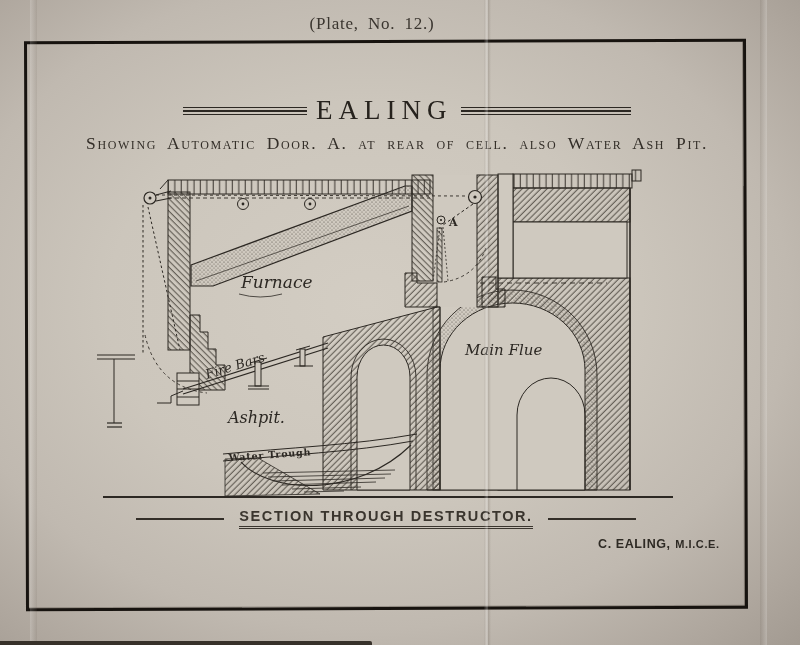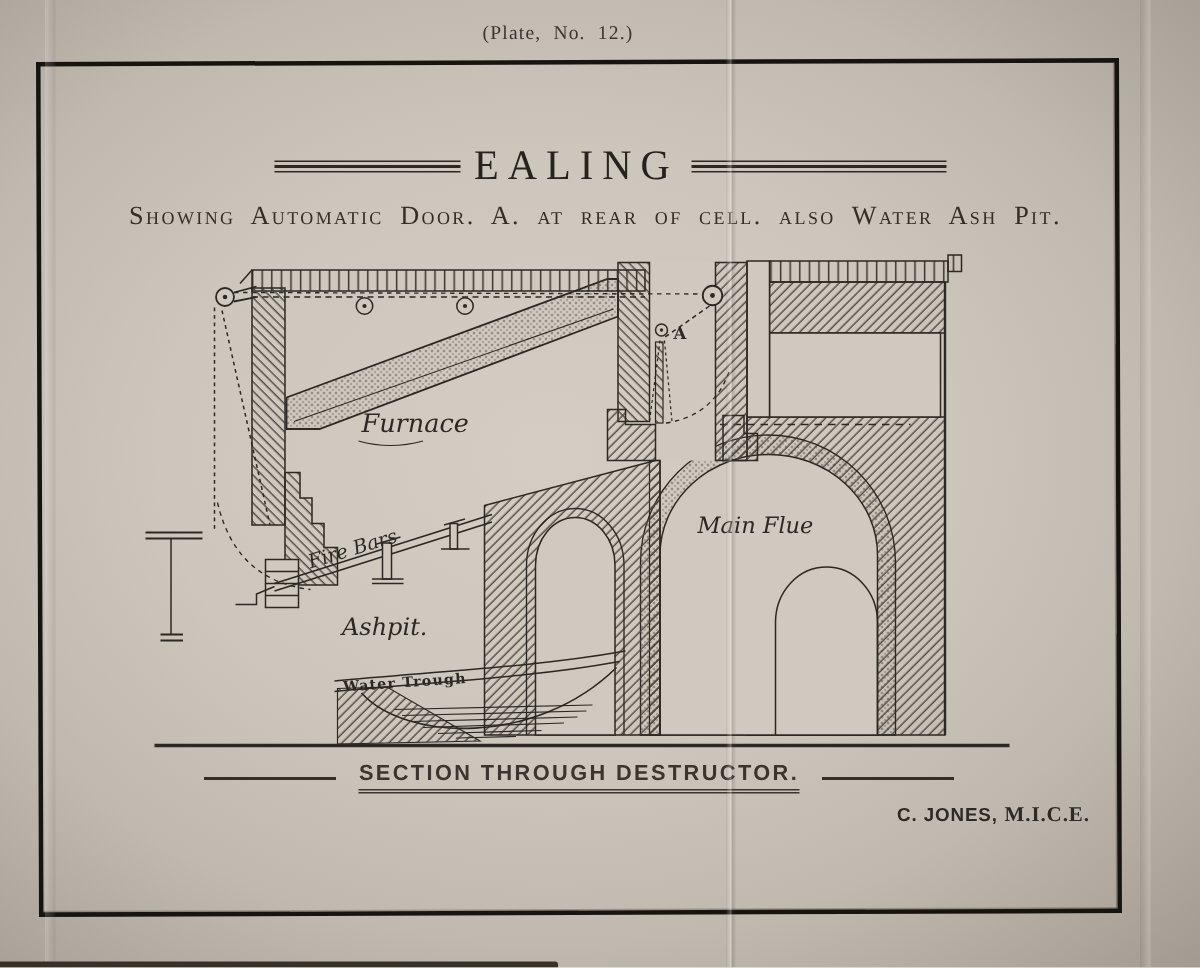--- a/index.html
+++ b/index.html
@@ -16,36 +16,36 @@
   .crease-right{left:760px;background:linear-gradient(90deg, rgba(90,80,70,0.14), rgba(255,255,255,0.20));}
   .edge-dark{position:absolute;left:0;bottom:0;width:372px;height:4px;background:#37312a;border-radius:0 2px 0 0;}
   
   .frame{
     position:absolute;left:25px;top:40px;width:722px;height:570px;
     border:3px solid #17130f;box-sizing:border-box;
     transform:rotate(-0.2deg);
     box-shadow:inset -7px 0 0 -6px rgba(60,52,44,0.35), inset 0 -7px 0 -6px rgba(60,52,44,0.30);
   }
   .t{position:absolute;color:#2c2823;white-space:nowrap;}
-  .plate-note{left:0;top:14px;width:744px;text-align:center;font-size:13px;letter-spacing:0.8px;word-spacing:4px;color:#3a352f;}
+  .plate-note{left:0;top:14px;width:744px;text-align:center;font-size:17px;letter-spacing:0.8px;word-spacing:4px;color:#3a352f;}
   .title-row{left:183px;top:95px;width:418px;display:flex;align-items:center;gap:9px;text-align:right;}
   .rule3{height:8px;flex:none;
     background:linear-gradient(#2c2823 0 1.3px, transparent 1.3px 3.3px, #2c2823 3.3px 4.7px, transparent 4.7px 6.7px, #2c2823 6.7px 8px);}
   .rule3.l{width:124px;} .rule3.r{width:170px;}
   .title-word{font-size:27px;letter-spacing:6px;color:#26221d;flex:none;transform:scaleY(1.04);}
   .subtitle{left:40px;top:133px;width:714px;text-align:center;font-variant:small-caps;
     font-size:17.5px;letter-spacing:1.6px;word-spacing:5px;color:#332e28;}
   .caption-row{left:25px;top:508px;width:722px;display:flex;align-items:center;justify-content:center;gap:15px;
     font-family:"Liberation Sans", sans-serif;}
   .dash{width:88px;height:2px;background:#332e28;flex:none;}
   .caption-text{font-size:14.5px;font-weight:700;letter-spacing:1.6px;color:#3a352e;
     border-bottom:3px double #3a352e;padding-bottom:2px;}
   .signature{left:598px;top:534px;font-family:"Liberation Sans", sans-serif;font-weight:700;color:#2e2a24;}
   .sig-name{font-size:12.5px;letter-spacing:0.6px;}
-  .sig-title{font-size:14px;letter-spacing:0.6px;font-family:Liberation Serif, serif;}
+  .sig-title{font-size:11px;letter-spacing:0.6px;}
   svg text{fill:#2c2823;}
   .script{font-family:"DejaVu Serif", serif;font-style:italic;}
 </style>
 </head>
 <body>
 
 <div class="photo">
 
   <div class="frame"></div>
 
@@ -199,21 +199,21 @@
     <text x="354" y="61" font-size="11" font-weight="bold" font-family="DejaVu Serif, serif">A</text>
   </svg>
 
   <div class="t caption-row">
     <div class="dash"></div>
     <div class="caption-text">SECTION THROUGH DESTRUCTOR.</div>
     <div class="dash"></div>
   </div>
 
   <div class="t signature">
-    <span class="sig-name">C. JONES,</span>
+    <span class="sig-name">C. EALING,</span>
     <span class="sig-title">M.I.C.E.</span>
   </div>
 
   <div class="crease-v crease-left"></div>
   <div class="crease-v crease-main"></div>
   <div class="crease-v crease-right"></div>
   <div class="edge-dark"></div>
 </div>
 
 </body></html>

